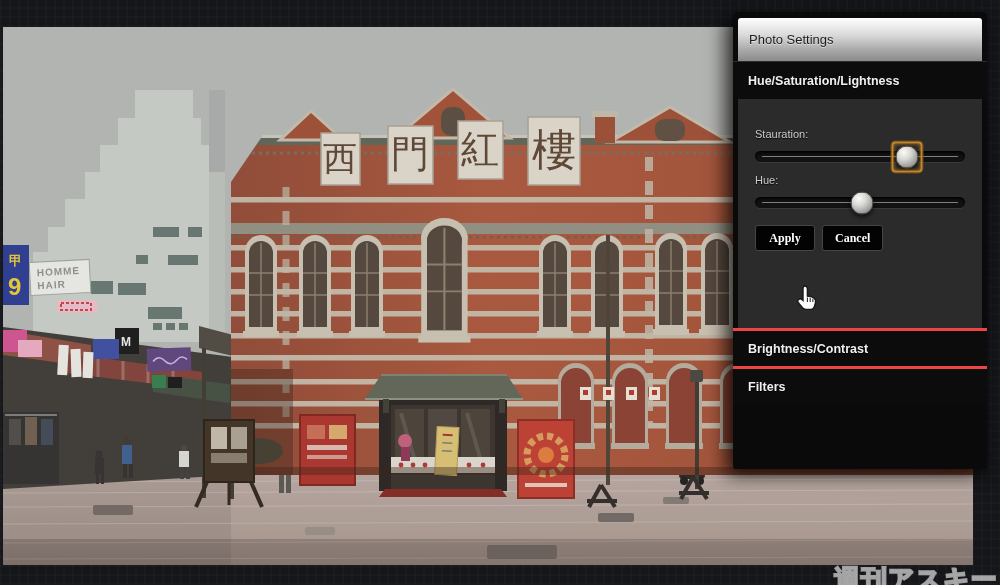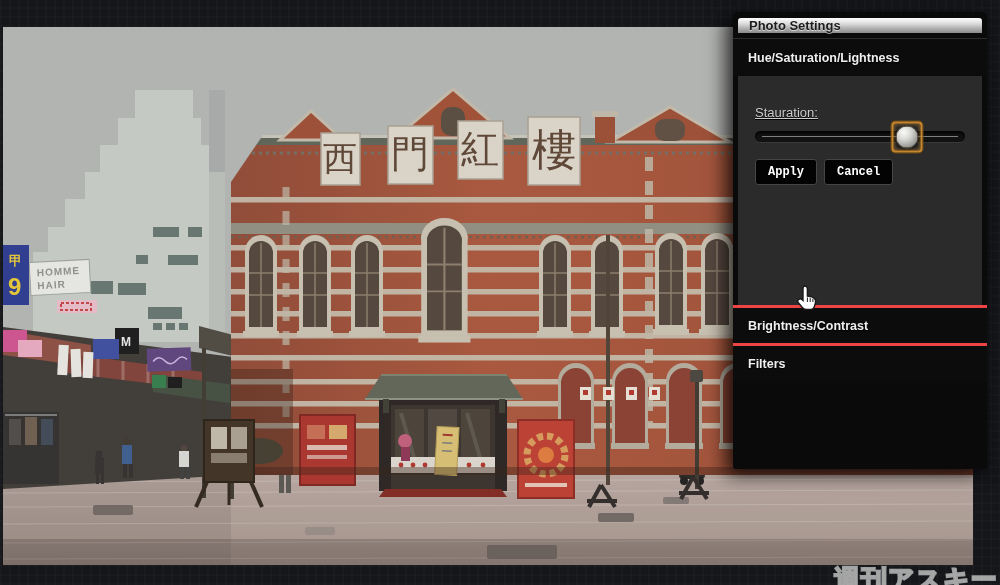--- a/index.html
+++ b/index.html
@@ -22,38 +22,38 @@
   }
   .photo svg{display:block;}
   
   .panel{
     position:absolute;left:733px;top:12px;width:254px;height:457px;
     background:#0a0a0a;border-radius:5px 5px 3px 3px;
     box-shadow:-10px 6px 18px rgba(0,0,0,0.55), 0 4px 14px rgba(0,0,0,0.5);
     z-index:10;
   }
   .panel-header{
-    margin:6px 5px 0 5px;height:15px;border-radius:3px 3px 0 0;
+    margin:6px 5px 0 5px;height:43px;border-radius:3px 3px 0 0;
     background:linear-gradient(#ffffff 0%,#d9d9d9 40%,#a8a8a8 75%,#8b8b8b 100%);
     display:flex;align-items:center;padding:0 11px;
-    font-size:13px;font-weight:bold;color:#1c1c1c;
+    font-size:13px;font-weight:normal;color:#1c1c1c;
     text-shadow:0 1px 0 rgba(255,255,255,0.55);
   }
   .section-header{
     height:38px;display:flex;align-items:center;padding:0 15px;
     font-size:12.5px;font-weight:bold;color:#efefef;
     text-shadow:0 1px 1px #000;background:#0c0c0c;
     border-top:3px solid #ef4444;box-sizing:border-box;cursor:pointer;
   }
-  .section-header.active{margin-top:5px;border-top:1px solid #2c2c2c;}
+  .section-header.active{border-top:1px solid #2c2c2c;}
   .slider-box{
     margin:0 5px;height:229px;box-sizing:border-box;
     background:#2b2b2b;padding:29px 17px 0 17px;
   }
-  .slider-label{font-size:13px;color:#cccccc;margin-bottom:11px;text-shadow:0 1px 1px #000;text-decoration:underline;}
+  .slider-label{font-size:11px;color:#cccccc;margin-bottom:11px;text-shadow:0 1px 1px #000;}
   .track{
     position:relative;height:11px;border-radius:6px;background:#121212;
     box-shadow:inset 0 2px 3px rgba(0,0,0,0.9), 0 1px 0 rgba(255,255,255,0.07);
     margin-bottom:12px;
   }
   .track::after{
     content:'';position:absolute;left:7px;right:7px;top:5px;height:1px;
     background:#9a9a98;opacity:.8;
   }
   .knob{
@@ -64,21 +64,21 @@
     cursor:pointer;z-index:2;
   }
   .knob.focused::before{
     content:'';position:absolute;left:-5px;top:-5px;right:-5px;bottom:-5px;
     border:2px solid #c8862c;border-radius:4px;
     box-shadow:0 0 0 1px #6e4a12, inset 0 0 4px rgba(200,134,44,0.8);
   }
   .btn-row{display:flex;gap:7px;margin-top:17px;}
   .btn{
     height:26px;min-width:60px;padding:0 12px;box-sizing:border-box;
-    background:#030303;color:#ffffff;font-family:Liberation Mono, monospace;
+    background:#030303;color:#ffffff;font-family:Liberation Serif, serif;
     font-size:12px;font-weight:bold;border:1px solid #454545;border-radius:3px;
     text-shadow:0 1px 1px #000;cursor:pointer;
   }
   
   .watermark{
     position:absolute;left:834px;top:562px;z-index:20;
     font-size:26px;font-weight:bold;letter-spacing:1px;
     color:rgba(255,255,255,0.10);
     -webkit-text-stroke:2px rgba(244,244,242,0.62);
     text-shadow:0 0 1px rgba(0,0,0,0.3);
@@ -421,20 +421,26 @@
 
     <div class="slider-box">
 
       <div>
         <div class="slider-label">Stauration:</div>
         <div class="track">
           <div class="knob focused" style="left: 72.5%;"></div>
         </div>
       </div>
 
+      <div>
+        <div class="slider-label">Hue:</div>
+        <div class="track">
+          <div class="knob" style="left: 51%;"></div>
+        </div>
+      </div>
 
 
       <div class="btn-row">
         <button class="btn">Apply</button>
         <button class="btn">Cancel</button>
       </div>
     </div>
 
     <div class="section-header">Brightness/Contrast</div>
     <div class="section-header">Filters</div>

